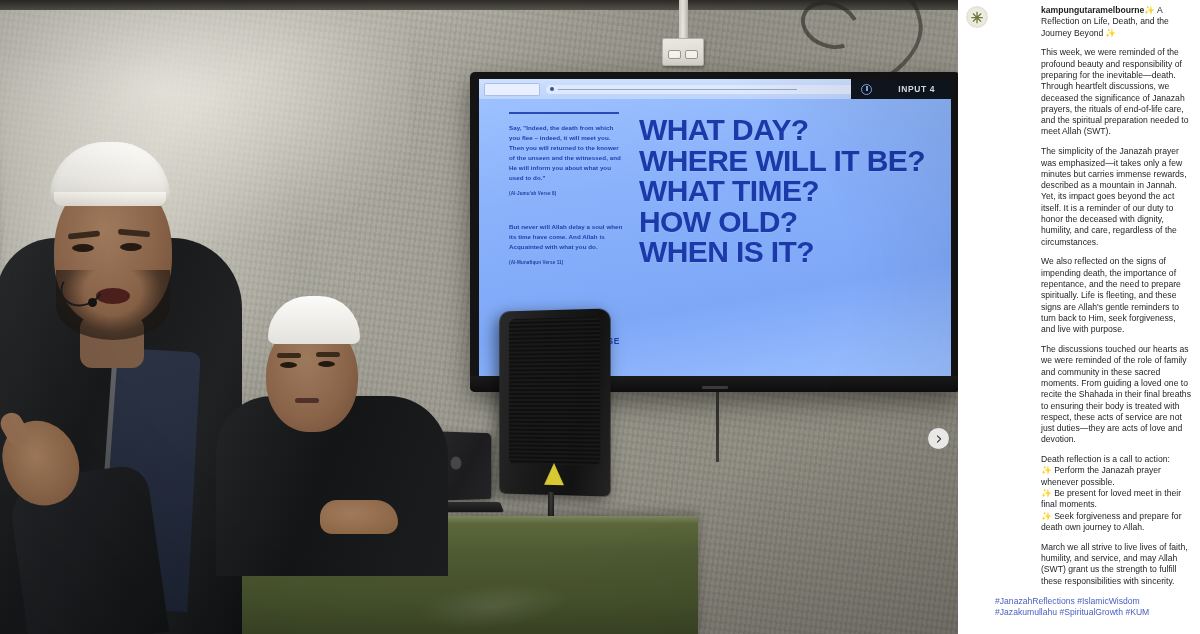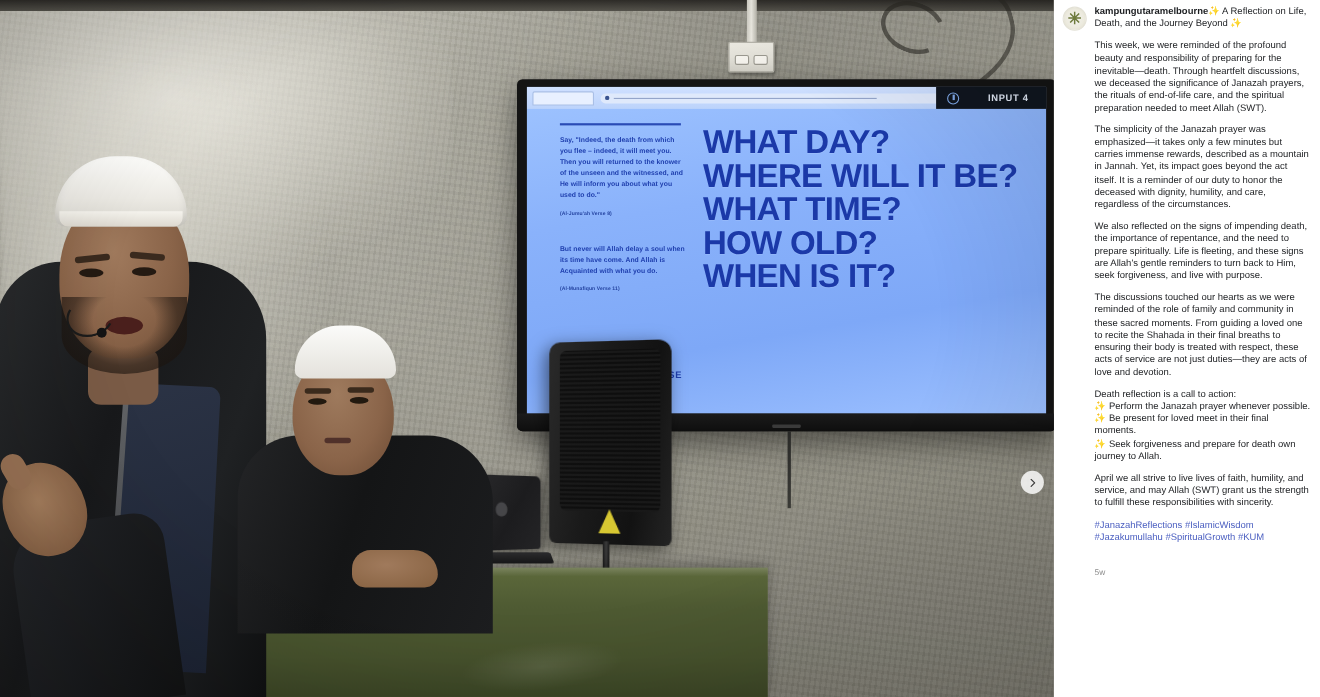--- a/index.html
+++ b/index.html
@@ -434,21 +434,21 @@
   }
   .caption-body { flex: 1; min-width: 0; }
   .cap-text {
     font-size: 8.6px;
     line-height: 1.315;
     color: #1c1e21;
     letter-spacing: .01px;
     word-wrap: break-word;
   }
   .cap-user { font-weight: 700; }
-  .cap-para { margin-top: 8.5px; }
+  .cap-para { margin-top: 8.5px; margin-left: 46px; }
   .cap-para.first { margin-top: 0; }
   .emoji-sparkle { color: #f2c230; }
   .emoji-heart { color: #9b59d0; }
   .hashtags {
     margin-top: 9px;
     font-size: 8.6px; line-height: 1.32;
     color: #4a5ec0;
     cursor: pointer;
   }
   .timestamp {
@@ -596,21 +596,21 @@
         <div class="cap-text cap-para">
           <span>Death reflection is a call to action:</span><br>
           <span class="emoji-sparkle">✨</span>
           <span>Perform the Janazah prayer whenever possible.</span><br>
           <span class="emoji-sparkle">✨</span>
           <span>Be present for loved meet in their final moments.</span><br>
           <span class="emoji-sparkle">✨</span>
           <span>Seek forgiveness and prepare for death own journey to Allah.</span>
         </div>
 
-        <div class="cap-text cap-para">April we all strive to live lives of faith, humility, and service, and may Allah (SWT) grant us the strength to fulfill these responsibilities with sincerity.</div>
+        <div class="cap-text cap-para">March we all strive to live lives of faith, humility, and service, and may Allah (SWT) grant us the strength to fulfill these responsibilities with sincerity.</div>
 
 
         <div class="hashtags">#JanazahReflections #IslamicWisdom #Jazakumullahu #SpiritualGrowth #KUM</div>
         <div class="timestamp">5w</div>
 
       </div>
     </div>
   </div>
 
 </div>

